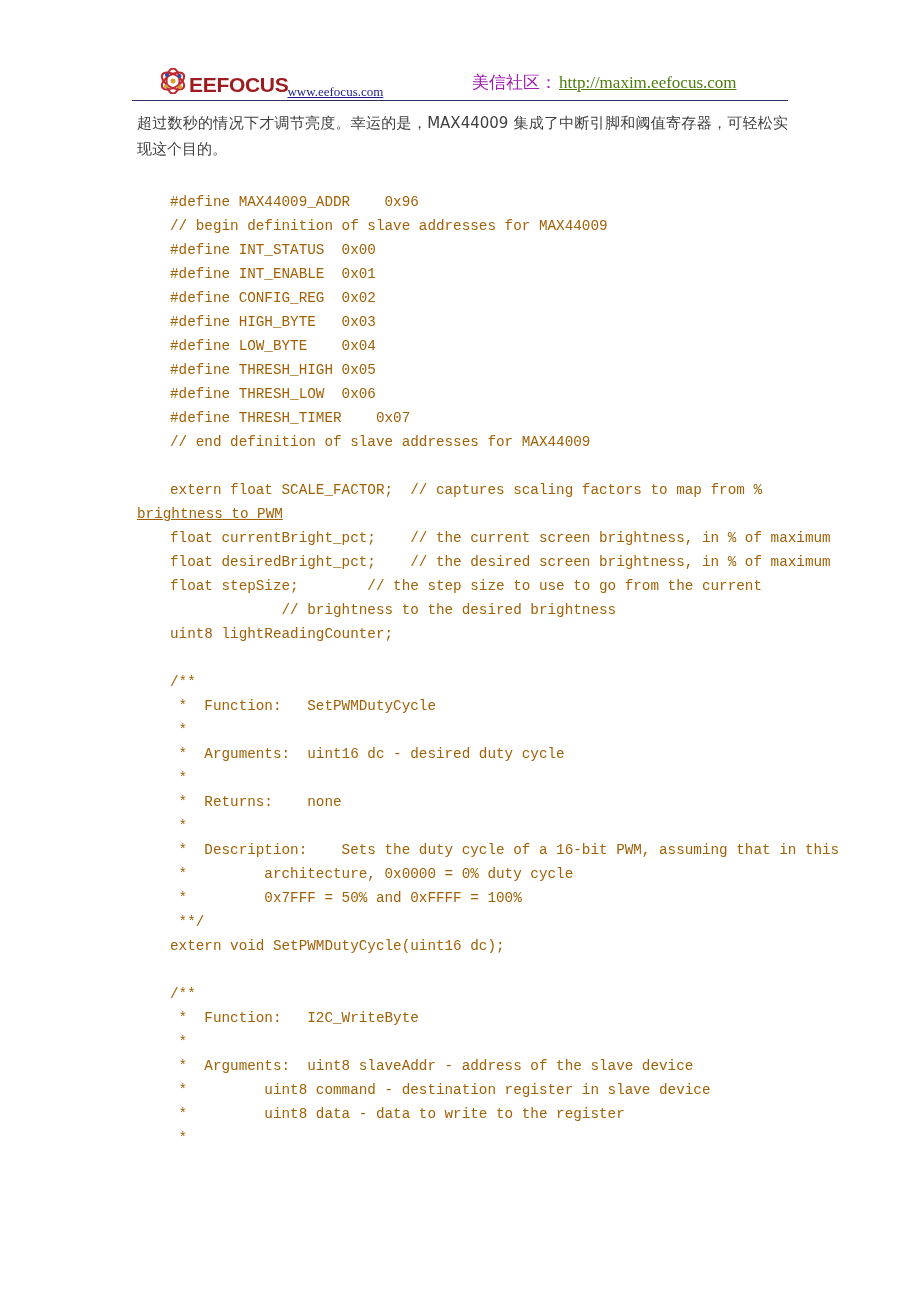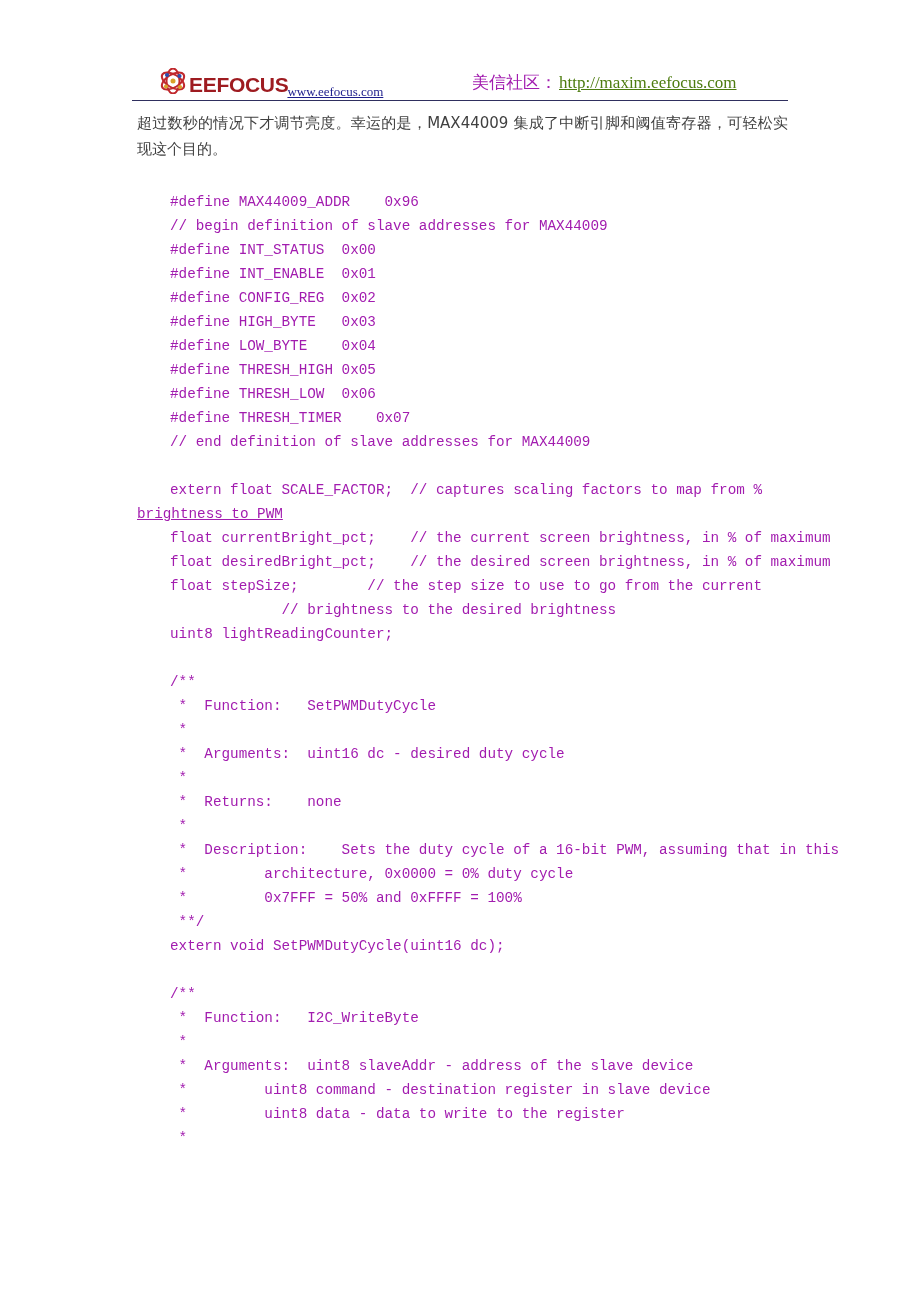--- a/index.html
+++ b/index.html
@@ -127,21 +127,21 @@
     line-height: 24px;
     margin-left: 33px;
     color: #000000;
   }
 
   
   .code {
     font-family: "Liberation Mono", "DejaVu Sans Mono", monospace;
     font-size: 14.3px;
     line-height: 24px;
-    color: #a21caf;
+    color: #a16207;
     white-space: pre;
     margin: 0;
     letter-spacing: 0px;
   }
   .code-line {
     white-space: pre;
     min-height: 24px;
   }
   .code-indent {
     padding-left: 33px;

